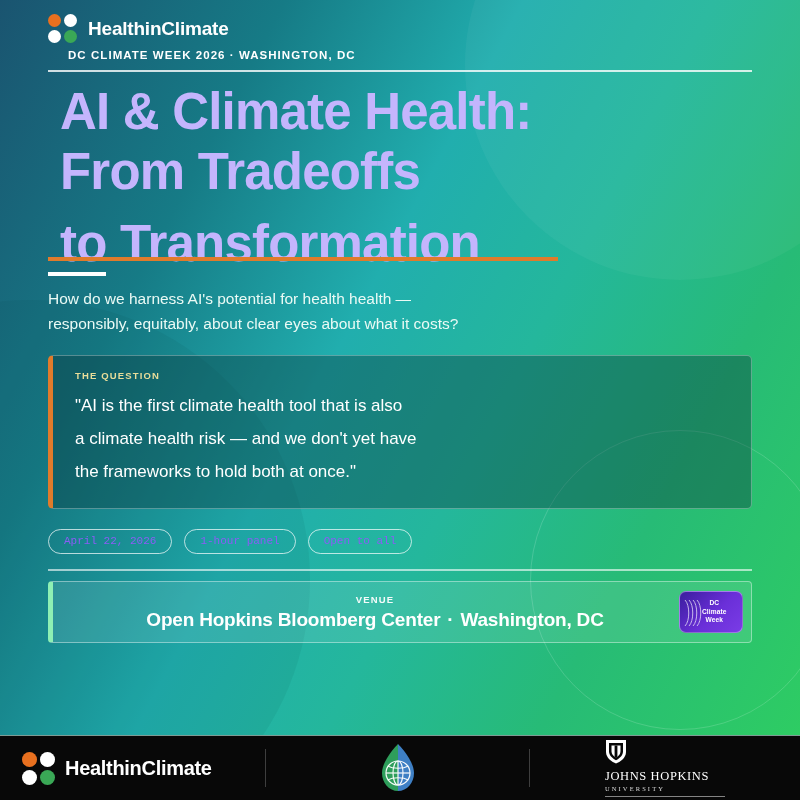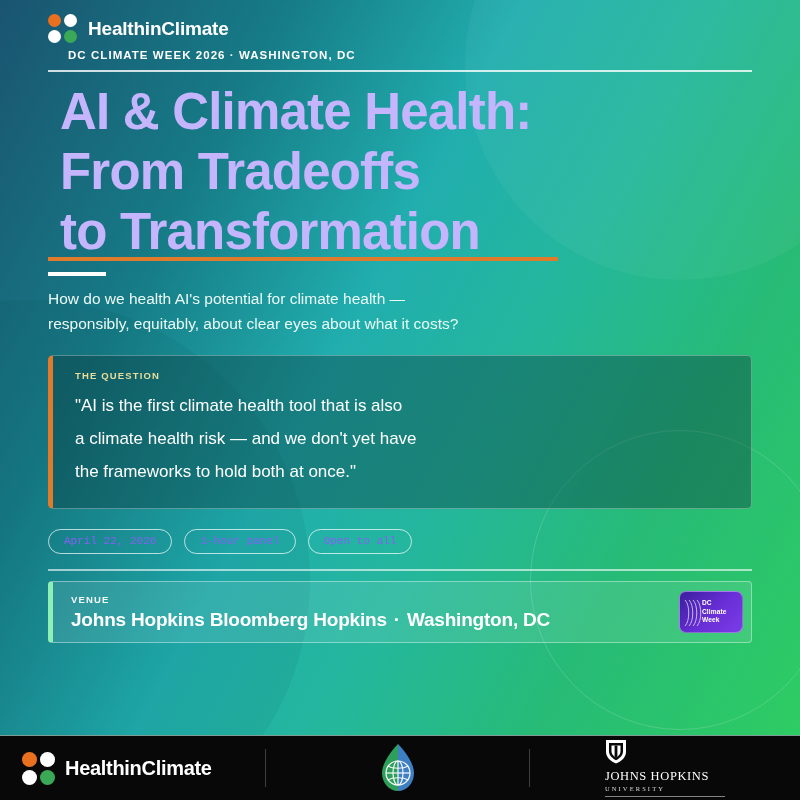--- a/index.html
+++ b/index.html
@@ -77,21 +77,21 @@
   }
   
   .headline {
     position:absolute; left:60px; top:82px; right:40px;
     color:#c4b5fd;
     font-size:51px;
     font-weight:bold;
     line-height:1.18;
     letter-spacing:-0.8px;
   }
-  .headline .l3 { display:inline-block; }
+  .headline .l3 { display:inline-block;margin-top:12px; }
   .rule-orange {
     position:absolute; left:48px; top:257px;
     width:510px; height:4px;
     background:#e07b2b;
   }
   .rule-white {
     position:absolute; left:48px; top:272px;
     width:58px; height:4px;
     background:#ffffff;
   }
@@ -144,20 +144,21 @@
     background:rgba(255,255,255,0.60);
   }
   .venue-card {
     position:absolute; left:48px; top:581px; width:704px; height:62px;
     background:rgba(255,255,255,0.10);
     border:1px solid rgba(255,255,255,0.40);
     border-left:5px solid #8ef0b4;
     border-radius:4px;
     display:flex; align-items:center;
     padding:0 8px 0 18px;
+    text-align:center;
   }
   .venue-text { flex:1 1 auto; }
   .venue-label {
     color:#ffffff;
     font-size:9.5px;
     font-weight:bold;
     letter-spacing:1.15px;
     opacity:0.95;
   }
   .venue-name {
@@ -265,21 +266,21 @@
 
   <h1 class="headline">
     <span>AI &amp; Climate Health:</span><br>
     <span>From Tradeoffs</span><br>
     <span class="l3">to Transformation</span>
   </h1>
   <div class="rule-orange"></div>
   <div class="rule-white"></div>
 
   <div class="deck">
-    <span>How do we health AI's potential for climate health —</span><br>
+    <span>How do we harness AI's potential for health health —</span><br>
     <span>responsibly, equitably, about clear eyes about what it costs?</span>
   </div>
 
   <div class="quote-card">
     <div class="quote-label">THE QUESTION</div>
     <div class="quote-text">
       <span>"AI is the first climate health tool that is also</span><br>
       <span>a climate health risk — and we don't yet have</span><br>
       <span>the frameworks to hold both at once."</span>
     </div>
@@ -289,21 +290,21 @@
     <div class="pill">April 22, 2026</div>
     <div class="pill">1-hour panel</div>
     <div class="pill">Open to all</div>
   </div>
 
   <div class="venue-rule"></div>
   <div class="venue-card">
     <div class="venue-text">
       <div class="venue-label">VENUE</div>
       <div class="venue-name">
-        <span>Johns Hopkins Bloomberg Hopkins</span><span class="venue-sep">·</span><span>Washington, DC</span>
+        <span>Open Hopkins Bloomberg Center</span><span class="venue-sep">·</span><span>Washington, DC</span>
       </div>
     </div>
     <div class="dcw-badge">
       <svg class="dcw-waves" viewBox="0 0 20 28">
         <g stroke="#ffffff" stroke-width="1" fill="none" opacity="0.85">
           <path d="M2,1 C7,6 7,22 2,27"></path>
           <path d="M6,1 C11,6 11,22 6,27"></path>
           <path d="M10,1 C15,6 15,22 10,27"></path>
           <path d="M14,1 C19,6 19,22 14,27"></path>
         </g>

